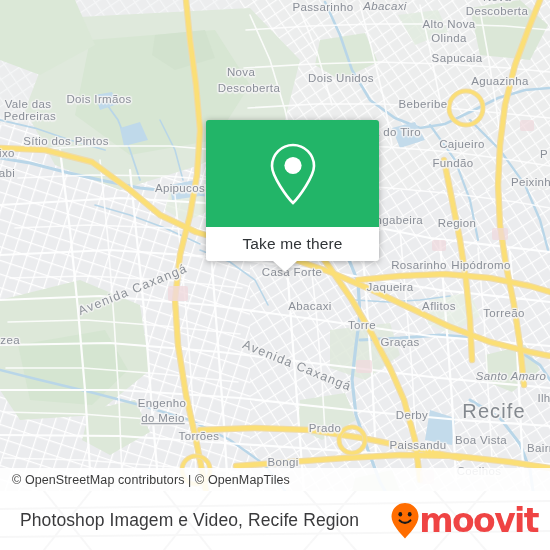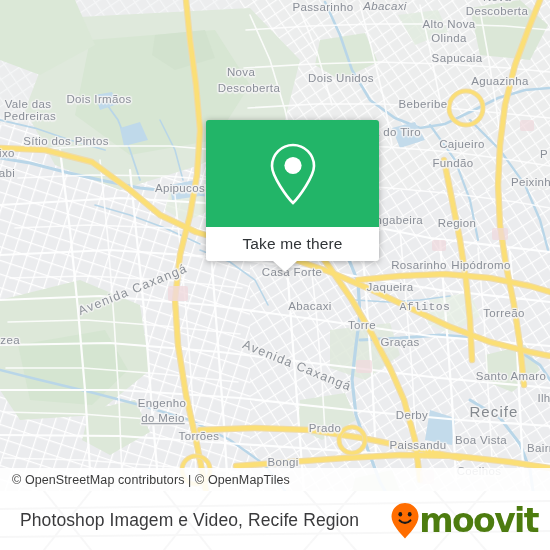--- a/index.html
+++ b/index.html
@@ -41,21 +41,21 @@
     text-align: center;
     transform: translate(-50%, -50%);
     line-height: 1.18;
     text-shadow:
       -1.4px 0 1px #f4f4f4, 1.4px 0 1px #f4f4f4,
       0 -1.4px 1px #f4f4f4, 0 1.4px 1px #f4f4f4,
       -1px -1px 1px #f4f4f4, 1px 1px 1px #f4f4f4,
       -1px 1px 1px #f4f4f4, 1px -1px 1px #f4f4f4;
     pointer-events: none;
   }
-  .map-label.big { font-size: 15px; letter-spacing: 1.1px; color: #84898f; }
+  .map-label.big { font-size: 20px; letter-spacing: 1.1px; color: #84898f; }
   .map-label.road {
     color: #8d9299;
     font-size: 12.5px;
     letter-spacing: 1.2px;
   }
 
   
   #callout {
     position: absolute;
     left: 190px;
@@ -150,21 +150,21 @@
     z-index: 2;
     padding-right: 12px;
     display: flex;
     align-items: center;
     gap: 1px;
   }
   #brand-wordmark {
     font-family: "DejaVu Sans", sans-serif;
     font-size: 33px;
     font-weight: bold;
-    color: #4d7c0f;
+    color: #ef4444;
     letter-spacing: -1.6px;
     line-height: 1;
     margin-left: -2px;
   }
 </style>
 </head>
 <body>
 
 <div id="app">
 
@@ -347,26 +347,26 @@
         <div class="map-label" style="left: 544px; top: 155px;">P</div>
         <div class="map-label" style="left: 531px; top: 183px;">Peixinh</div>
         <div class="map-label" style="left: 180px; top: 189px;">Apipucos</div>
         <div class="map-label" style="left: 391px; top: 221px;">Mangabeira</div>
         <div class="map-label" style="left: 457px; top: 224px;">Region</div>
         <div class="map-label" style="left: 292px; top: 273px;">Casa Forte</div>
         <div class="map-label" style="left: 419px; top: 266px;">Rosarinho</div>
         <div class="map-label" style="left: 481px; top: 266px;">Hipódromo</div>
         <div class="map-label" style="left: 390px; top: 288px;">Jaqueira</div>
         <div class="map-label" style="left: 310px; top: 307px;">Abacaxi</div>
-        <div class="map-label" style="left: 425px; top: 307px; font-family: Liberation Mono, monospace;">Aflitos</div>
+        <div class="map-label" style="left: 439px; top: 307px;">Aflitos</div>
         <div class="map-label" style="left: 504px; top: 314px;">Torreão</div>
         <div class="map-label" style="left: 362px; top: 326px;">Torre</div>
         <div class="map-label" style="left: 400px; top: 343px;">Graças</div>
         <div class="map-label" style="left: 8px; top: 341px;">rzea</div>
-        <div class="map-label" style="left: 511px; top: 377px;">Santo Amaro</div>
+        <div class="map-label" style="left: 511px; top: 377px; font-style: italic;">Santo Amaro</div>
         <div class="map-label big" style="left: 494px; top: 412px;">Recife</div>
         <div class="map-label" style="left: 544px; top: 399px;">Ilh</div>
         <div class="map-label" style="left: 412px; top: 416px;">Derby</div>
         <div class="map-label" style="left: 162px; top: 404px;">Engenho</div>
         <div class="map-label" style="left: 163px; top: 419px; text-decoration: underline;">do Meio</div>
         <div class="map-label" style="left: 325px; top: 429px;">Prado</div>
         <div class="map-label" style="left: 199px; top: 437px;">Torrões</div>
         <div class="map-label" style="left: 418px; top: 446px;">Paissandu</div>
         <div class="map-label" style="left: 481px; top: 441px;">Boa Vista</div>
         <div class="map-label" style="left: 540px; top: 449px;">Bairr</div>

